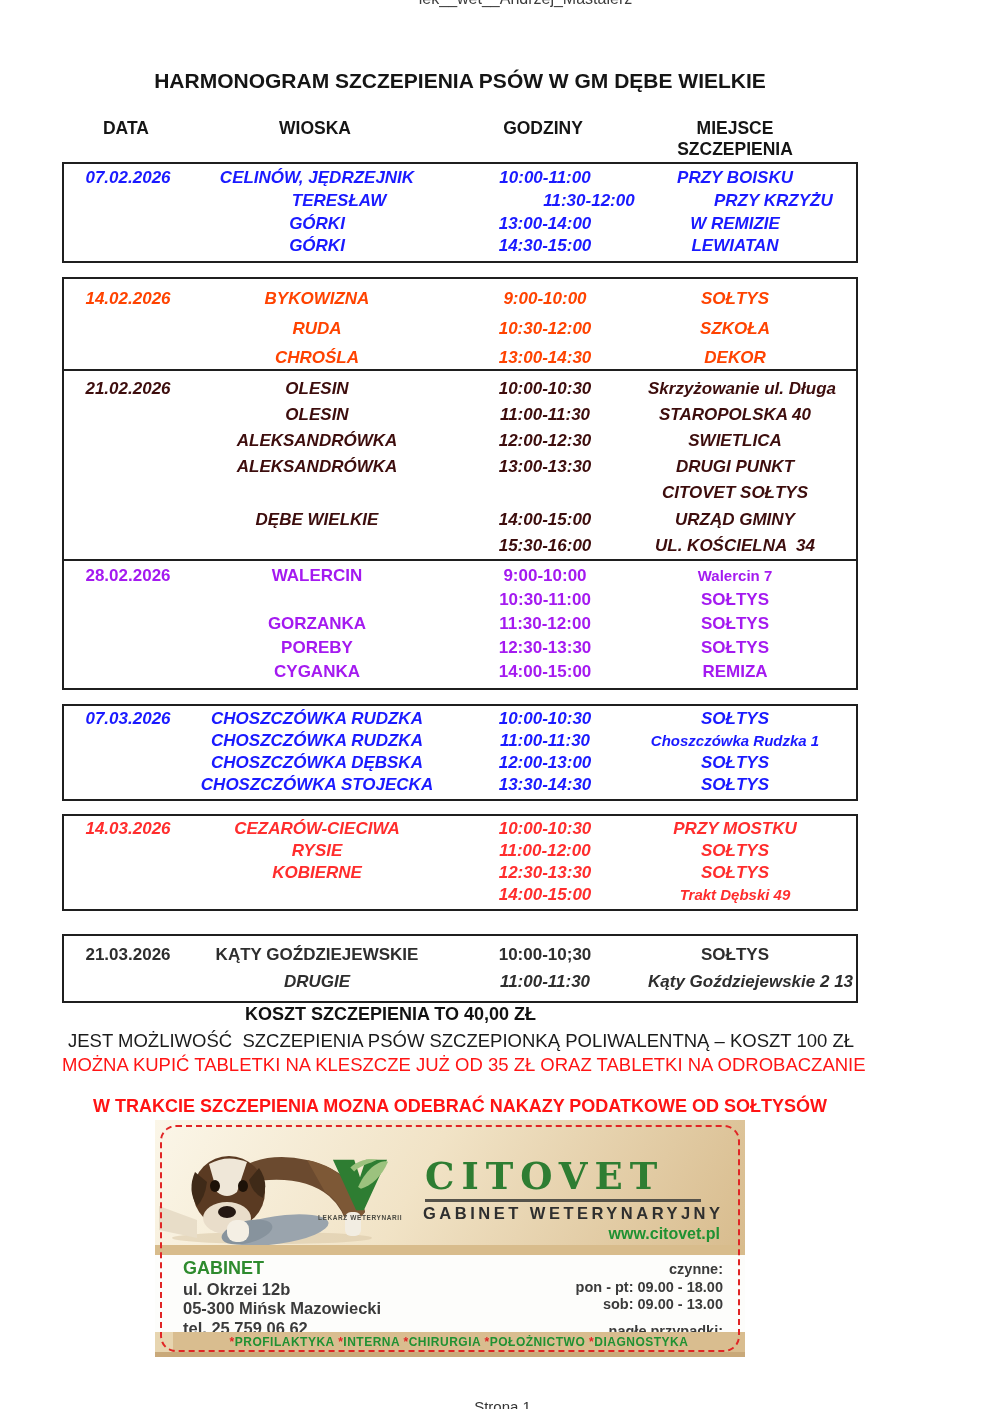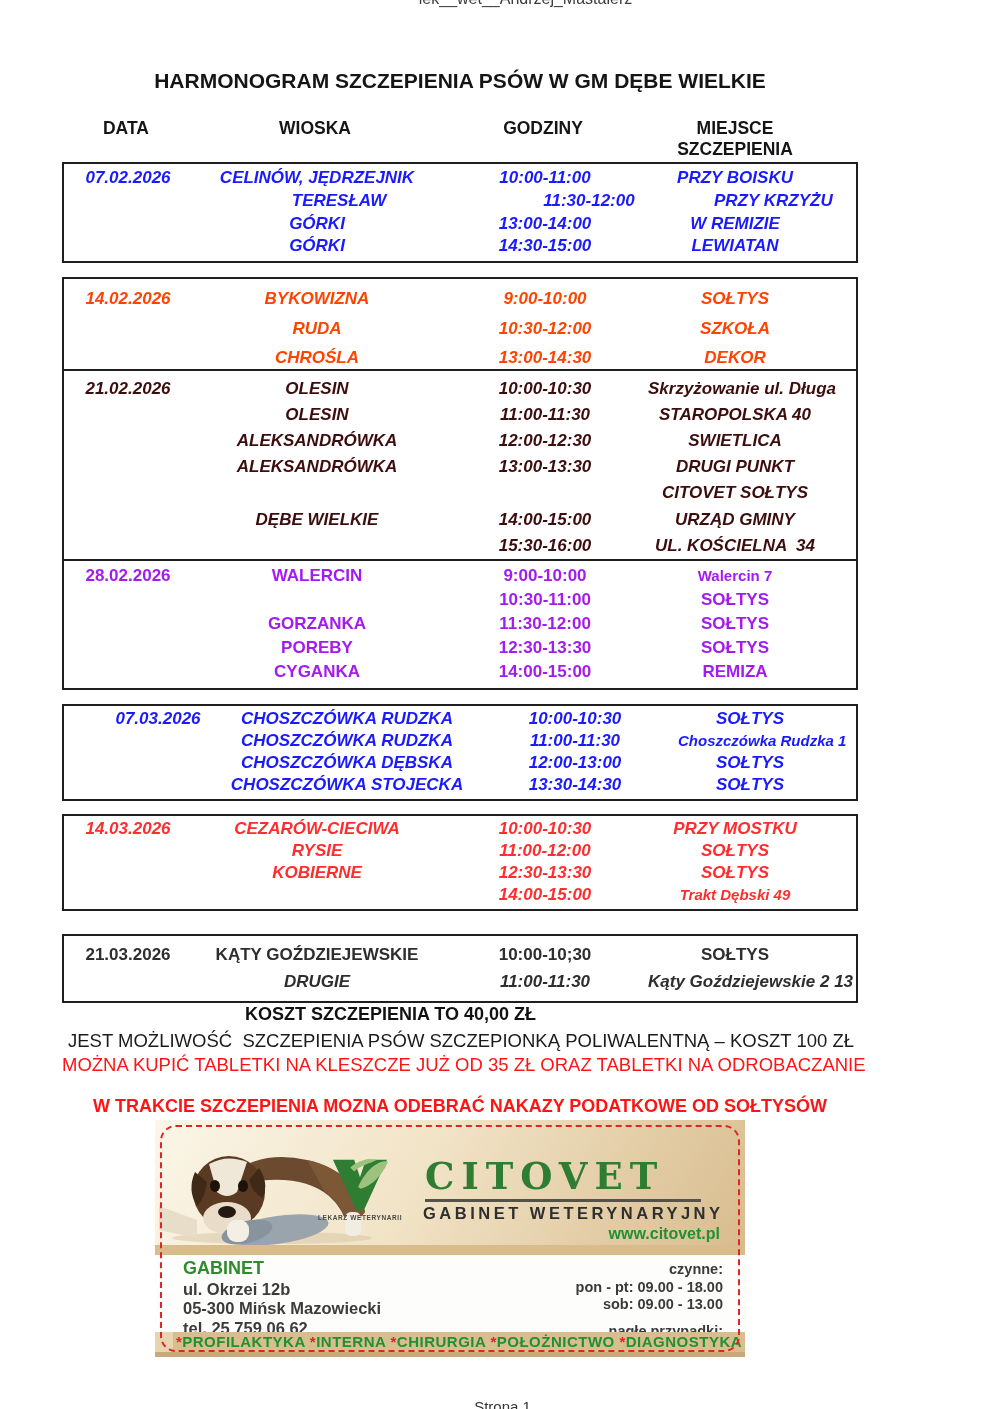--- a/index.html
+++ b/index.html
@@ -42,21 +42,21 @@
   .note-tax{top:1096px;left:93px;font-size:18px;font-weight:bold;color:#FF1414;}
 
   
   .ad{position:absolute;left:155px;top:1120px;width:590px;height:237px;background:#E7D5B0;overflow:hidden;}
   .ad-border{position:absolute;inset:5px;border:2px dashed #E02525;border-radius:16px;z-index:9;pointer-events:none;}
   .ad-banner{position:absolute;top:0;left:0;right:0;height:125px;
              background:linear-gradient(120deg,#FBF6E8 0%,#F1E3C6 45%,#D8BC8E 100%);}
   .ad-strip1{position:absolute;top:125px;left:0;right:0;height:10px;background:#D8BC8C;}
   .ad-info{position:absolute;top:135px;left:0;right:0;height:77px;background:#FDFDFB;}
   .ad-services{position:absolute;top:212px;left:0;right:0;height:20px;background:#D9BD8F;
-               text-align:center;font-weight:bold;font-size:15px;line-height:20px;letter-spacing:0.5px;white-space:pre;margin-left:18px;}
+               text-align:center;font-weight:bold;font-size:12px;line-height:20px;letter-spacing:0.5px;white-space:pre;margin-left:18px;}
   .ad-bottom{position:absolute;top:232px;left:0;right:0;height:5px;background:#C9A97A;}
 
   .dog{position:absolute;left:2px;top:14px;}
   .vlogo{position:absolute;left:176px;top:36px;}
   .vlogo-label{position:absolute;left:150px;top:94px;width:110px;text-align:center;
                font-size:6.5px;font-weight:bold;color:#4a4a42;letter-spacing:0.6px;}
   .brand{position:absolute;left:270px;top:38px;width:276px;text-align:left;
          font-family:"DejaVu Serif", serif;font-weight:bold;font-size:37px;line-height:1;
          color:#2E7D32;letter-spacing:7px;}
   .brand-rule{position:absolute;left:270px;top:79px;width:276px;border-top:3px solid #55524a;}
@@ -206,21 +206,21 @@
           <div class="cell hours">12:30-13:30</div>
           <div class="cell place">SOŁTYS</div>
         </div>
         <div class="sched-row" style="font-style: normal;">
           <div class="cell date"></div>
           <div class="cell village">CYGANKA</div>
           <div class="cell hours">14:00-15:00</div>
           <div class="cell place">REMIZA</div>
         </div>
       </div>
-      <div class="sched-box" style="color: rgb(26, 26, 255); padding-left: 30px;">
+      <div class="sched-box" style="color: rgb(26, 26, 255);">
         <div class="sched-row" style="font-style: italic;">
           <div class="cell date">07.03.2026</div>
           <div class="cell village">CHOSZCZÓWKA RUDZKA</div>
           <div class="cell hours">10:00-10:30</div>
           <div class="cell place">SOŁTYS</div>
         </div>
         <div class="sched-row" style="font-style: italic;">
           <div class="cell date"></div>
           <div class="cell village">CHOSZCZÓWKA RUDZKA</div>
           <div class="cell hours">11:00-11:30</div>

